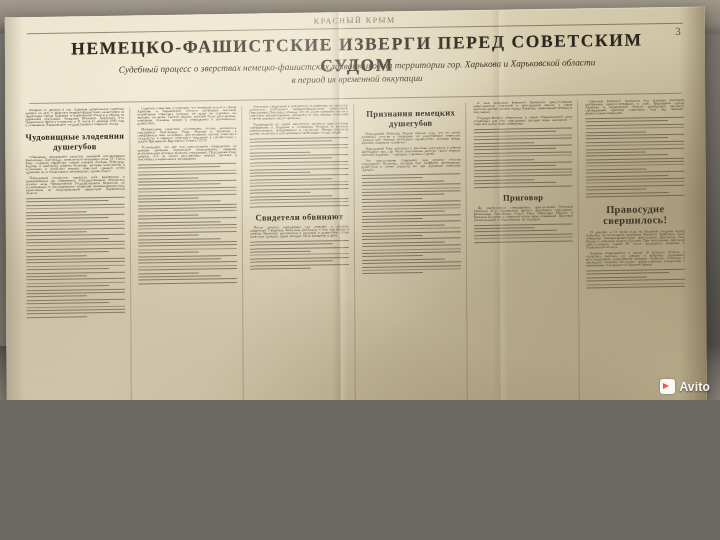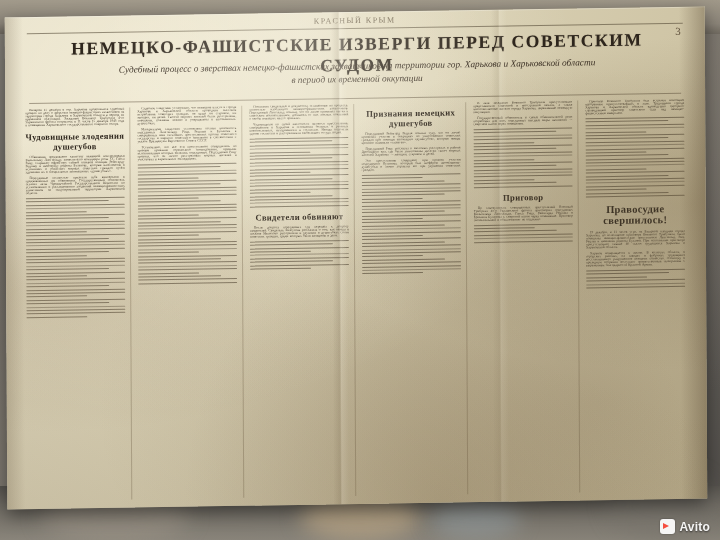--- a/index.html
+++ b/index.html
@@ -8,21 +8,21 @@
     width: 720px;
     height: 540px;
     overflow: hidden;
     background: #6d6a66;
     font-family: "Liberation Serif", serif;
   }
 
   #scene {
     position: relative;
     width: 720px;
-    height: 540px;
+    height: 400px;
     overflow: hidden;
     background: linear-gradient(135deg, #7d7a74 0%, #6a6762 40%, #55524e 100%);
   }
 
   
   .bg-blur {
     position: absolute;
     inset: 0;
     background:
       radial-gradient(ellipse at 12% 92%, rgba(160,152,140,0.55) 0%, rgba(90,86,80,0) 45%),

